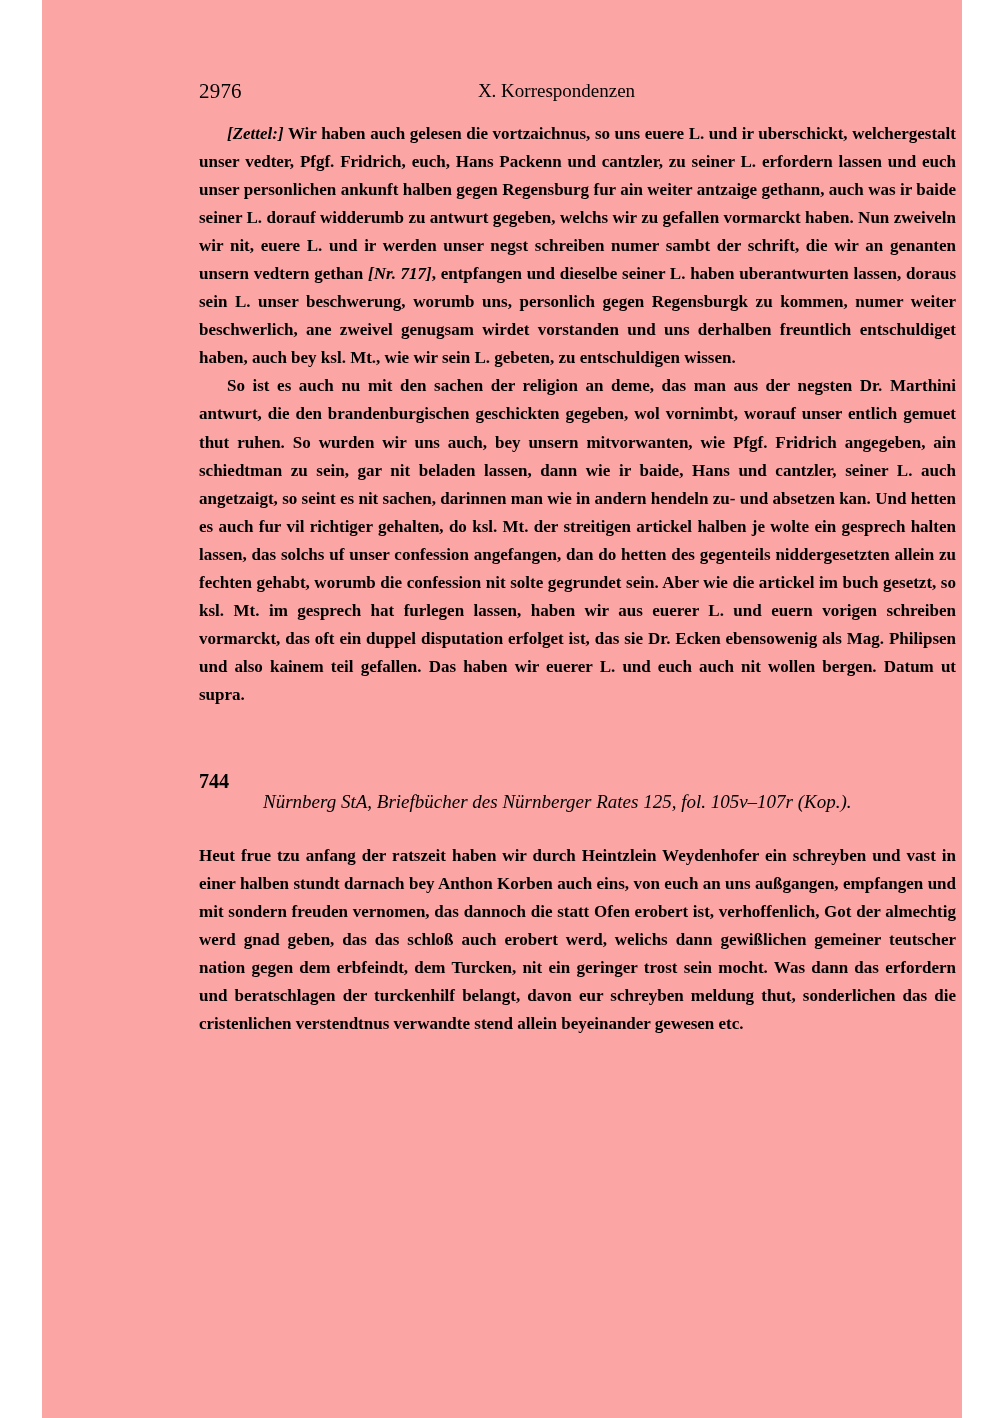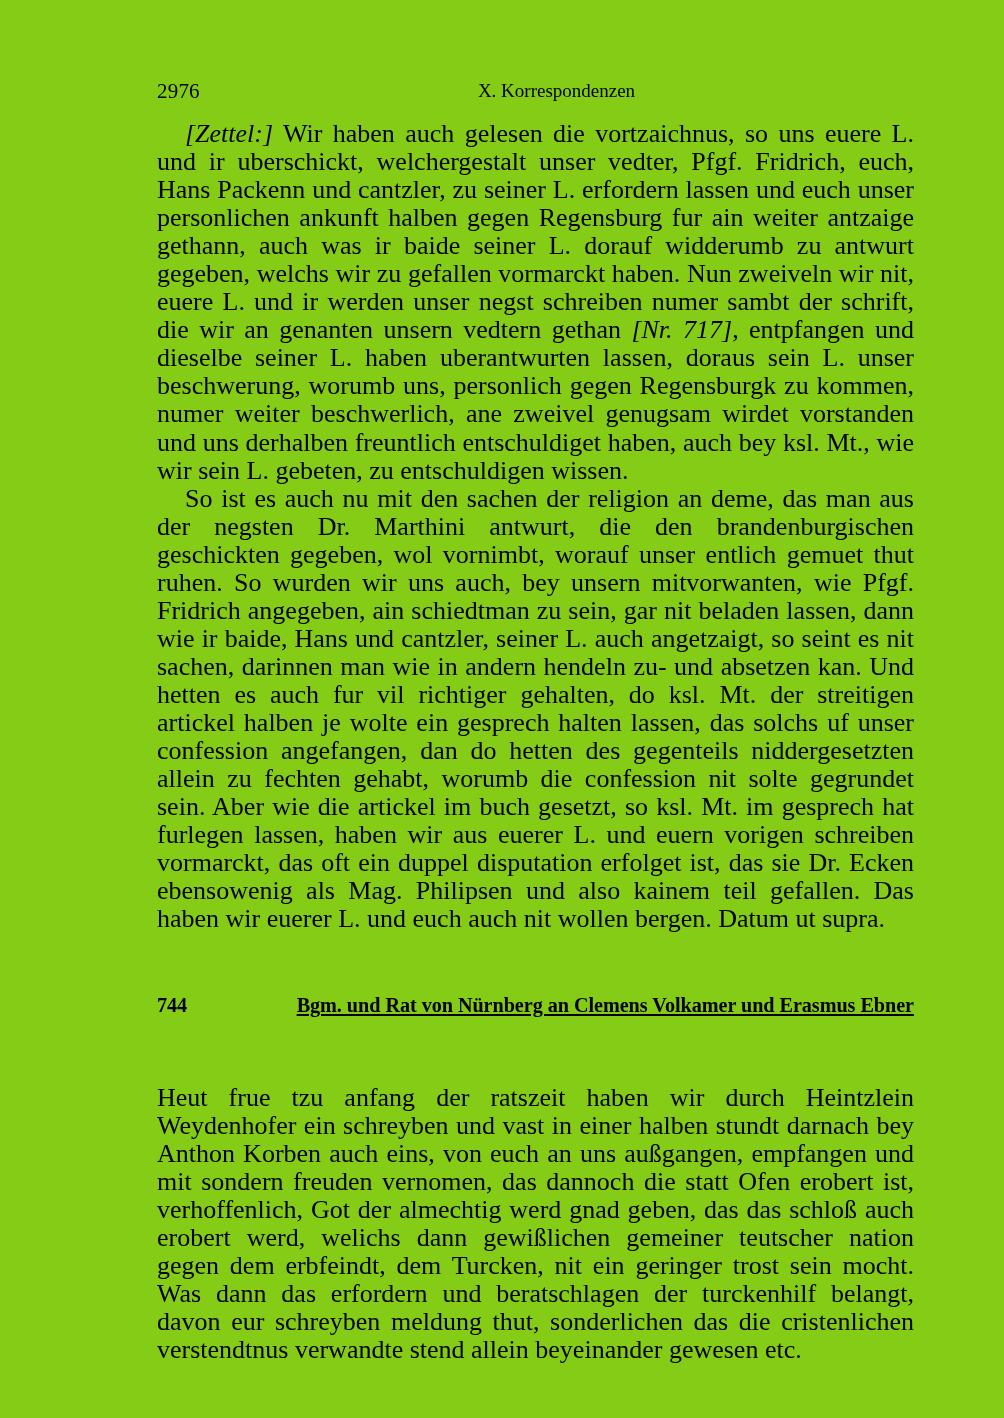--- a/index.html
+++ b/index.html
@@ -4,24 +4,24 @@
 <title>Document Page 2976</title>
 <style>
   html, body {
     margin: 0;
     padding: 0;
     background: #ffffff;
   }
 
   .page {
     position: relative;
-    width: 1004px;
+    width: 920px;
     height: 1418px;
     margin: 0 auto;
-    background: #84cc16;
+    background: #fca5a5;
     color: #000000;
     font-family: "Liberation Serif", "DejaVu Serif", serif;
     overflow: hidden;
   }
 
   
   .running-head {
     position: absolute;
     left: 157px;
     right: 90px;
@@ -52,35 +52,35 @@
   
   .textblock {
     position: absolute;
     left: 157px;
     top: 120px;
     width: 757px;
   }
 
   p.body {
     margin: 0;
-    font-size: 26px;
+    font-size: 17px;
     line-height: 28.05px;
     text-align: justify;
     text-justify: inter-word;
     hyphens: none;
+    font-weight: bold;
     -webkit-hyphens: none;
   }
 
   p.body.indent {
     text-indent: 28px;
   }
 
   p.body.noindent {
     text-indent: 0;
-    margin-top: 15px;
   }
 
   .ital {
     font-style: italic;
   }
 
   
   .section-heading {
     position: relative;
     margin: 0;
@@ -132,25 +132,25 @@
   <div class="textblock">
 
     <p class="body indent"><span class="ital">[Zettel:]</span><span> Wir haben auch gelesen die vortzaichnus, so uns euere L. und ir uberschickt, welchergestalt unser vedter, Pfgf. Fridrich, euch, Hans Packenn und cantzler, zu seiner L. erfordern lassen und euch unser personlichen ankunft halben gegen Regensburg fur ain weiter antzaige gethann, auch was ir baide seiner L. dorauf widderumb zu antwurt gegeben, welchs wir zu gefallen vormarckt haben. Nun zweiveln wir nit, euere L. und ir werden unser negst schreiben numer sambt der schrift, die wir an genanten unsern vedtern gethan </span><span class="ital">[Nr. 717]</span><span>, entpfangen und dieselbe seiner L. haben uberantwurten lassen, doraus sein L. unser beschwerung, worumb uns, personlich gegen Regensburgk zu kommen, numer weiter beschwerlich, ane zweivel genugsam wirdet vorstanden und uns derhalben freuntlich entschuldiget haben, auch bey ksl. Mt., wie wir sein L. gebeten, zu entschuldigen wissen.</span></p>
 
     <p class="body indent">So ist es auch nu mit den sachen der religion an deme, das man aus der negsten Dr. Marthini antwurt, die den brandenburgischen geschickten gegeben, wol vornimbt, worauf unser entlich gemuet thut ruhen. So wurden wir uns auch, bey unsern mitvorwanten, wie Pfgf. Fridrich angegeben, ain schiedtman zu sein, gar nit beladen lassen, dann wie ir baide, Hans und cantzler, seiner L. auch angetzaigt, so seint es nit sachen, darinnen man wie in andern hendeln zu- und absetzen kan. Und hetten es auch fur vil richtiger gehalten, do ksl. Mt. der streitigen artickel halben je wolte ein gesprech halten lassen, das solchs uf unser confession angefangen, dan do hetten des gegenteils niddergesetzten allein zu fechten gehabt, worumb die confession nit solte gegrundet sein. Aber wie die artickel im buch gesetzt, so ksl. Mt. im gesprech hat furlegen lassen, haben wir aus euerer L. und euern vorigen schreiben vormarckt, das oft ein duppel disputation erfolget ist, das sie Dr. Ecken ebensowenig als Mag. Philipsen und also kainem teil gefallen. Das haben wir euerer L. und euch auch nit wollen bergen. Datum ut supra.</p>
 
     <div class="gap-before-heading"></div>
 
     <div class="section-heading">
       <span class="num">744</span>
-      <span class="title">Bgm. und Rat von Nürnberg an Clemens Volkamer und Erasmus Ebner</span>
     </div>
 
     <div class="gap-after-heading"></div>
 
+    <p class="source-line">Nürnberg StA, Briefbücher des Nürnberger Rates 125, fol. 105v–107r (Kop.).</p>
 
     <div class="gap-after-source"></div>
 
     <p class="body noindent">Heut frue tzu anfang der ratszeit haben wir durch Heintzlein Weydenhofer ein schreyben und vast in einer halben stundt darnach bey Anthon Korben auch eins, von euch an uns außgangen, empfangen und mit sondern freuden vernomen, das dannoch die statt Ofen erobert ist, verhoffenlich, Got der almechtig werd gnad geben, das das schloß auch erobert werd, welichs dann gewißlichen gemeiner teutscher nation gegen dem erbfeindt, dem Turcken, nit ein geringer trost sein mocht. Was dann das erfordern und beratschlagen der turckenhilf belangt, davon eur schreyben meldung thut, sonderlichen das die cristenlichen verstendtnus verwandte stend allein beyeinander gewesen etc.</p>
 
   </div>
 
 </div>
 
 </body></html>

